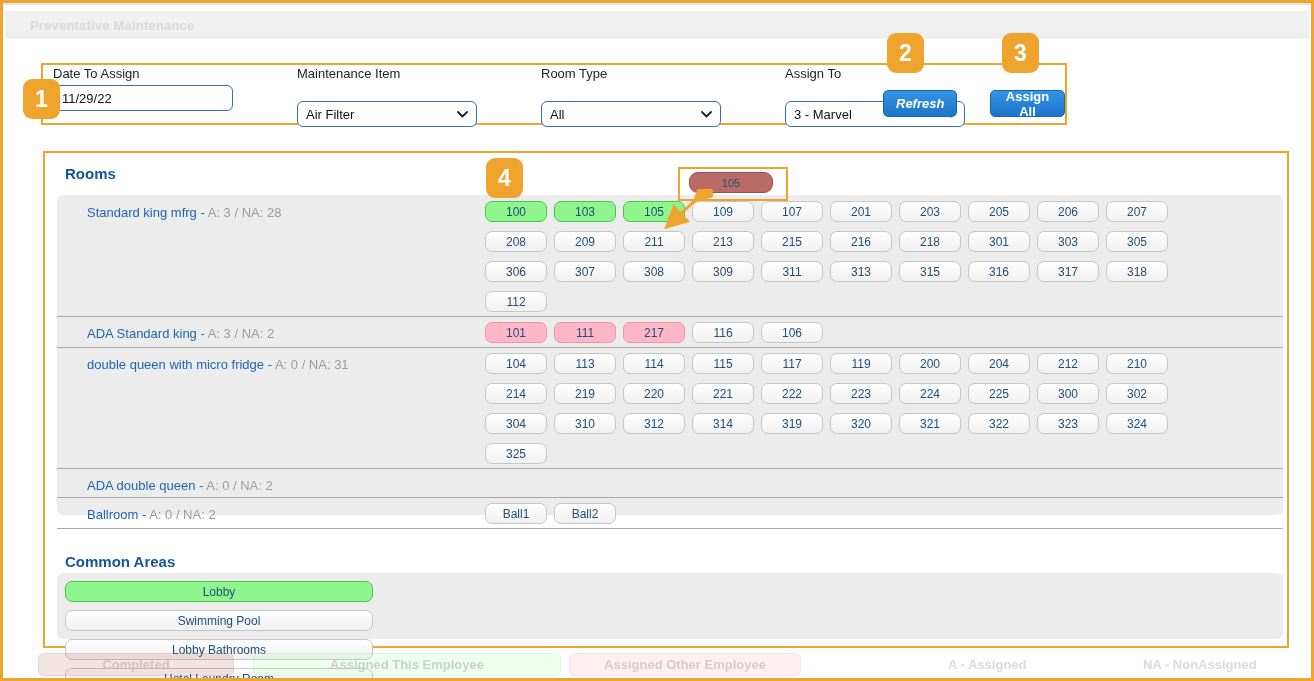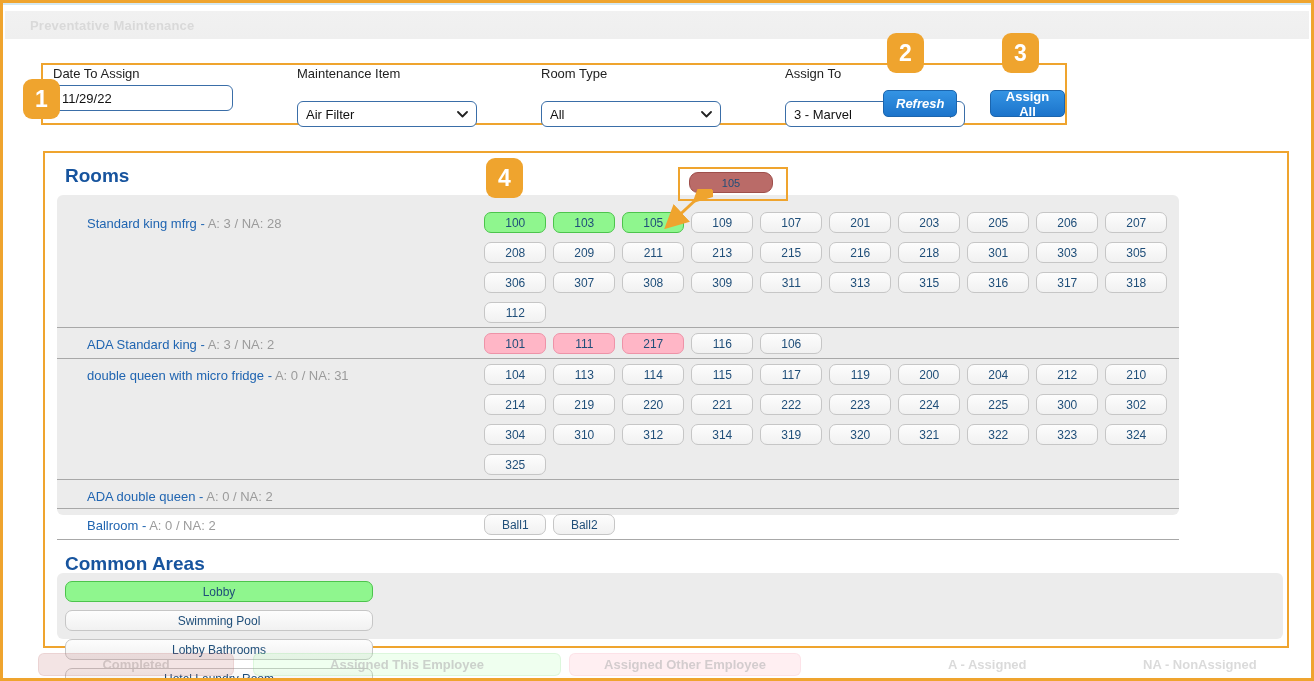--- a/index.html
+++ b/index.html
@@ -36,23 +36,23 @@
   .chev svg { display:block; }
   .btn-blue {
     height:27px; border:1px solid #1B65AE; border-radius:5px; color:#fff; font-size:13px; font-weight:bold;
     background:linear-gradient(#3494E4,#1C74CB); padding:0 12px; display:flex; align-items:center; justify-content:center;
   }
   #refresh-btn { position:absolute; left:840px; top:25px;font-style:italic; }
   #assignall-btn { position:absolute; left:947px; top:25px; }
 
   
   .rooms-box { position:absolute; left:40px; top:148px; width:1246px; height:497px; border:2px solid #EFA42E; background:#fff; }
-  .sec-header { position:absolute; left:20px; font-size:19px; font-weight:bold; color:#17549E; }
+  .sec-header { position:absolute; left:20px; font-size:15px; font-weight:bold; color:#17549E; }
   .panel { position:absolute; left:12px; background:#ECECEC; border-radius:6px; }
-  #rooms-panel { top:42px; width:1122px; height:320px; padding-top:12px; }
+  #rooms-panel { top:42px; width:1226px; height:320px; padding-top:1px; }
   #common-panel { top:420px; width:1226px; height:66px; padding:8px 0 0 8px; }
 
   .group { display:flex; padding:5px 0 4px 0; }
   .group + .group { border-top:1px solid #A8A8A8; }
   .group:last-child { border-bottom:1px solid #A8A8A8; }
   .glabel { width:428px; padding:4px 0 0 30px; font-size:13px; white-space:nowrap; }
   .glabel .nm { color:#2065B1; }
   .glabel .st { color:#9B9B9B; }
   .gbtns { display:flex; flex-wrap:wrap; width:696px; column-gap:7px; row-gap:9px; align-content:flex-start; }
 

